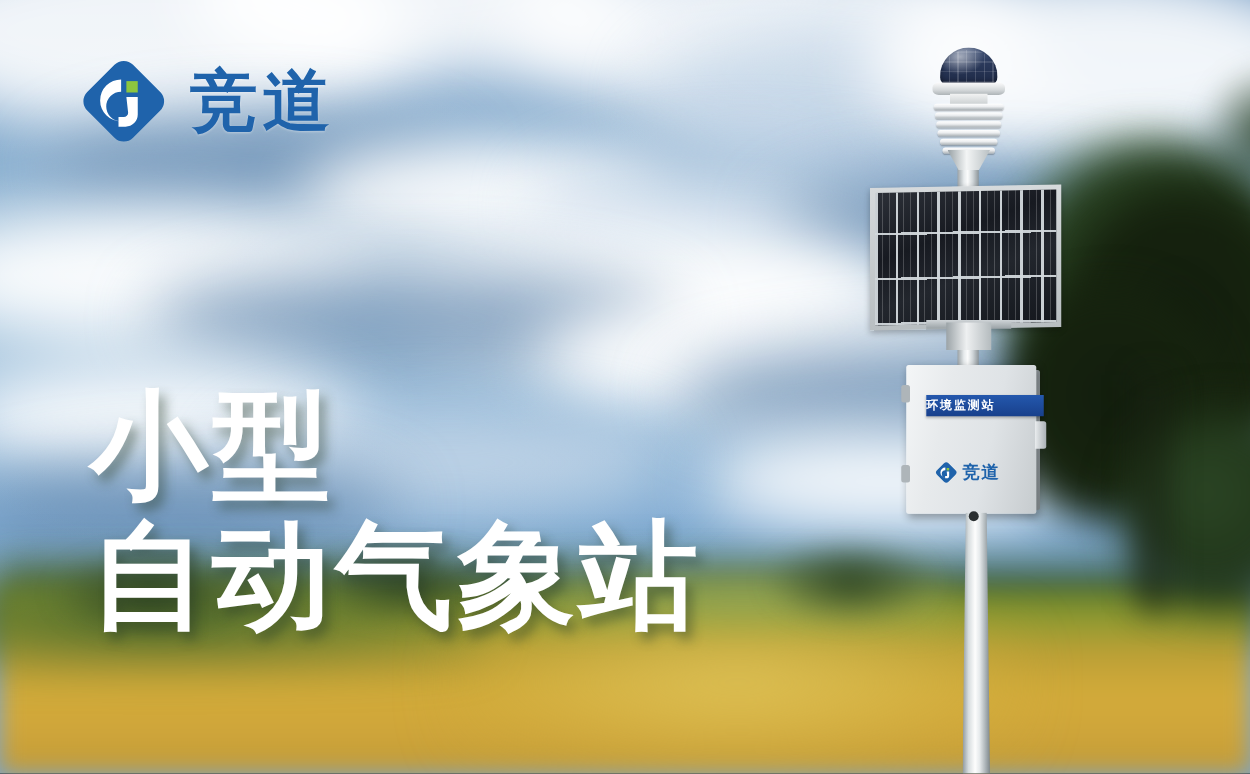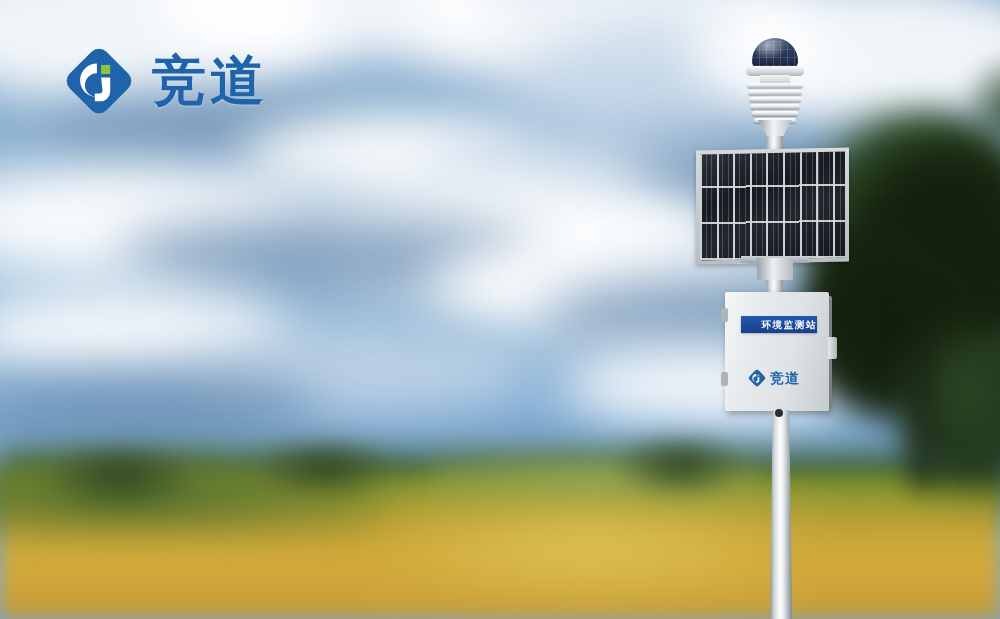--- a/index.html
+++ b/index.html
@@ -219,23 +219,23 @@
     border-radius:0 2px 2px 0;
   }
   .cbox-lug {
     position:absolute; width:7px; height:14px; background:#aeb5b9; border-radius:2px;
   }
   .cbox-tab {
     position:absolute; left:828px; top:337px; width:9px; height:22px;
     background:linear-gradient(90deg,#e9ecee,#aab1b5); border-radius:0 2px 2px 0;
   }
   .cbox-banner {
-    position:absolute; left:741px; top:316px; width:76px; height:17px;
+    position:absolute; left:741px; top:316px; width:94px; height:17px;
     background:linear-gradient(180deg,#2458ad,#18408c);
-    display:flex; align-items:center; justify-content:flex-end;
+    display:flex; align-items:center; justify-content:flex-start;
     box-shadow:0 1px 2px rgba(0,0,0,.25);
   }
   .cbox-banner span {
     color:#fff; font-size:9.5px; letter-spacing:1.6px; font-weight:700;
     font-family:"DejaVu Sans", sans-serif; line-height:1;
   }
   .cbox-logo {
     position:absolute; left:748px; top:368px; width:68px; height:20px;
     display:flex; align-items:center; gap:4px;
   }
@@ -352,15 +352,19 @@
       <svg viewBox="0 0 100 100" width="70" height="70" aria-hidden="true">
         <rect x="13" y="13" width="74" height="74" rx="15" ry="15" transform="rotate(45 50 50)" fill="#1f63ab"></rect>
         <path d="M47 25 A24 24 0 1 0 47 73 A17 17 0 1 1 47 39 Z" fill="#ffffff"></path>
         <rect x="53" y="27" width="13" height="13" fill="#8cc63f"></rect>
         <path d="M53 45 h13 v20 a14 14 0 0 1 -14 14 h-8 v-11 h6 a5 5 0 0 0 5 -5 Z" fill="#ffffff"></path>
       </svg>
     </span>
     <span class="logo-text">竞道</span>
   </div>
 
+  <div id="headline">
+    <div class="hl-line">小型</div>
+    <div class="hl-line">自动气象站</div>
+  </div>
 
 
 </div>
 
 </body></html>

